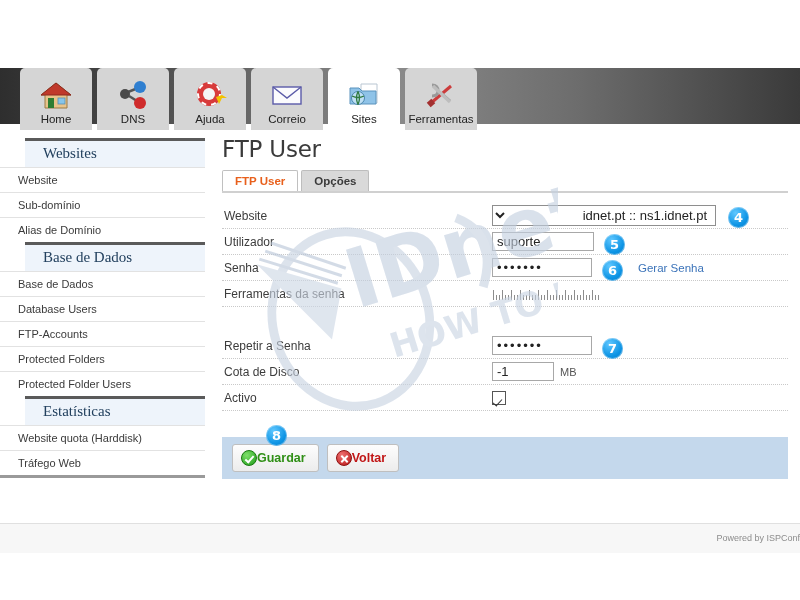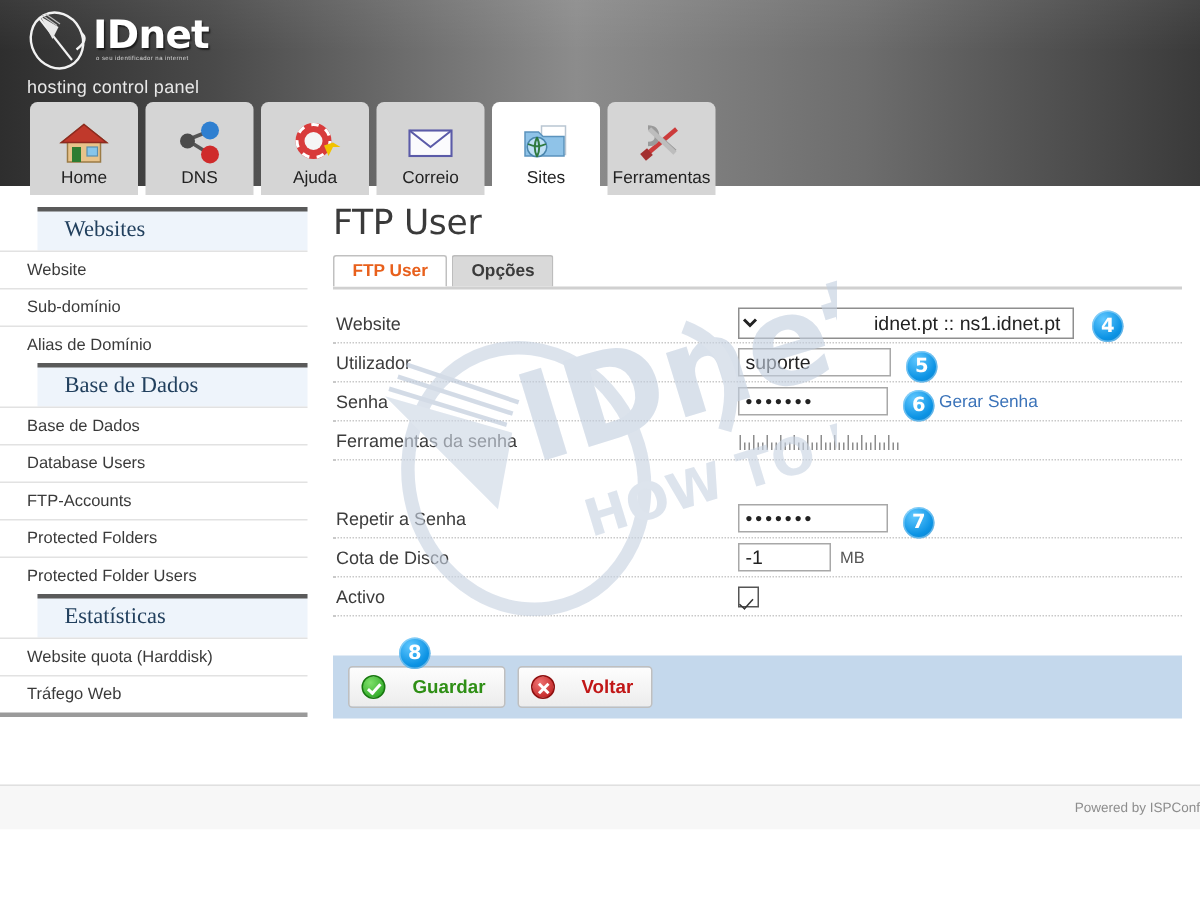--- a/index.html
+++ b/index.html
@@ -136,21 +136,21 @@
 
   
   .btnbar{
     margin-top:26px; width:566px; height:42px; background:#c4d8ec;
     display:flex; align-items:center; padding-left:10px; gap:8px;
     position:relative;
   }
   .btn{
     background:linear-gradient(to bottom,#fdfdfd,#ececec);
     border:1px solid #bfbfbf; border-radius:3px;
-    height:28px; display:flex; align-items:center; gap:18px;
+    height:28px; display:flex; align-items:center; gap:0;
     padding:0 12px 0 8px; cursor:pointer;
     font-size:12.5px; font-weight:bold;
   }
   .btn .lbl-save{ color:#2f8f16; }
   .btn .lbl-back{ color:#c11717; }
   .ico-ok, .ico-no{ width:16px; height:16px; border-radius:50%; position:relative; display:inline-block; }
   .ico-ok{ background:radial-gradient(circle at 35% 30%,#7ee06a,#1e9c18); border:1px solid #17770f; }
   .ico-ok:after{ content:""; position:absolute; left:4.5px; top:3px; width:3px; height:7px;
      border:solid #fff; border-width:0 2px 2px 0; transform:rotate(42deg); }
   .ico-no{ background:radial-gradient(circle at 35% 30%,#ef7272,#b81414); border:1px solid #8d0f0f; }
@@ -185,35 +185,20 @@
     position:absolute; right:0px; top:9px; font-size:9px; color:#8d8d8d;
     white-space:nowrap;
   }
   .bottom-white{ position:absolute; left:0; top:553px; width:800px; height:47px; background:#fff; }
 </style>
 </head>
 <body>
 
 <div id="app">
 
-  <div class="header">
-    <div class="logo-wrap">
-      <svg class="logo-mark" viewBox="0 0 44 42">
-        <ellipse cx="20" cy="21" rx="17" ry="19" fill="none" stroke="#f2f2f2" stroke-width="1.6" transform="rotate(-28 20 21)"></ellipse>
-        <path d="M8 6 L30 34" stroke="#f2f2f2" stroke-width="1.4" fill="none"></path>
-        <path d="M9 5 L21 12 L17 20 Z" fill="#e8e8e8"></path>
-        <path d="M10 4 L20 11" stroke="#bdbdbd" stroke-width="0.8"></path>
-        <path d="M12 3 L22 10" stroke="#bdbdbd" stroke-width="0.8"></path>
-        <path d="M36 16 Q42 20 33 27" fill="none" stroke="#f2f2f2" stroke-width="1.5"></path>
-      </svg>
-      <div class="logo-text">IDnet</div>
-      <div class="logo-sub">o seu identificador na internet</div>
-    </div>
-    <div class="hcp">hosting control panel</div>
-  </div>
 
   <div class="tabbar">
     <div class="tabbar-bgstrip"></div>
     <div class="tabs" id="navtabs">
 
       <div class="tab">
         <svg class="ticon" viewBox="0 0 34 32">
           <polygon points="17,4 32,16 28,16 28,29 6,29 6,16 2,16" fill="#e8c38a" stroke="#9b7b45" stroke-width="1"></polygon>
           <polygon points="17,4 32,16 2,16" fill="#c0392b" stroke="#8d2a20" stroke-width="1"></polygon>
           <rect x="9" y="19" width="6" height="10" fill="#2e7d32"></rect>
@@ -331,21 +316,21 @@
           <input class="txt w-user" type="text" value="suporte" style="">
           <div class="badge" style="left:112px; top:2px;">5</div>
         </div>
       </div>
 
       <div class="frow">
         <div class="flabel">Senha</div>
         <div class="fval">
           <input class="txt w-pass" type="text" value="•••••••" style="">
           <div class="badge" style="left:110px; top:2px;">6</div>
-          <a class="link" style="margin-left:28px;">Gerar Senha</a>
+          <a class="link" style="margin-left:40px;">Gerar Senha</a>
         </div>
       </div>
 
       <div class="frow">
         <div class="flabel">Ferramentas da senha</div>
         <div class="fval">
           <div class="meter" id="meter">
               <i style="height: 10px;"></i>
               <i style="height: 5px;"></i>
               <i style="height: 5px;"></i>

